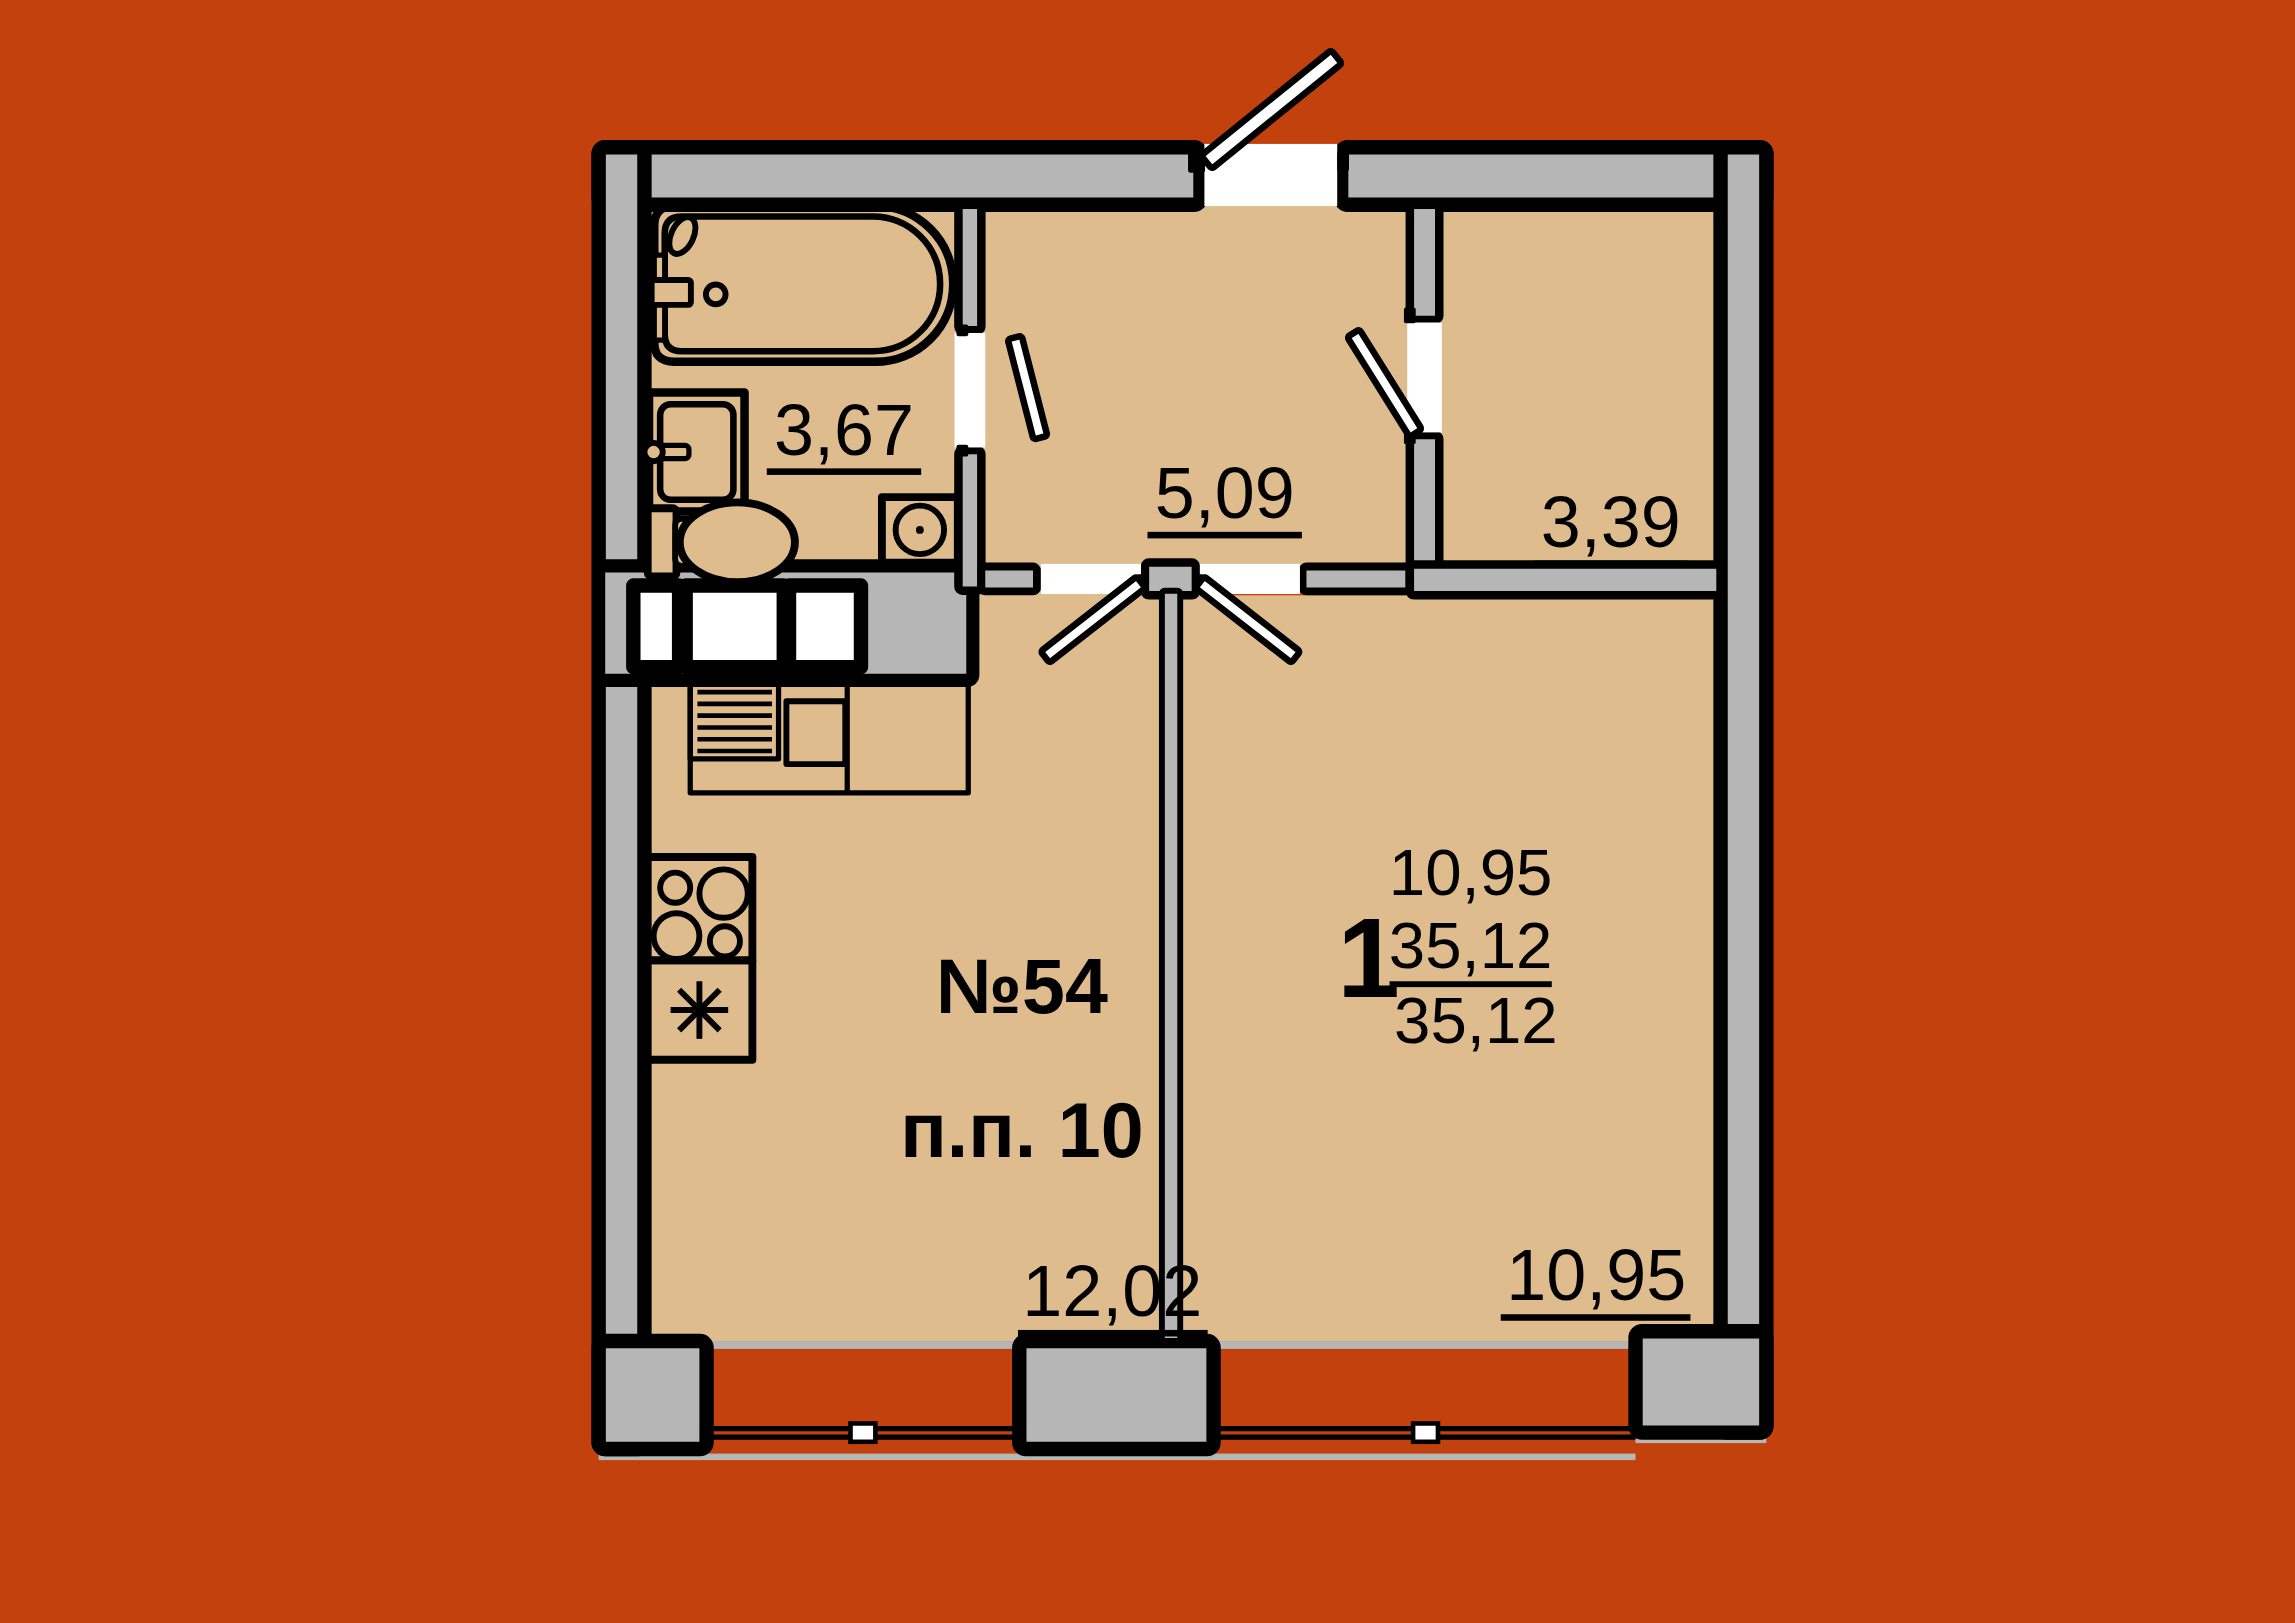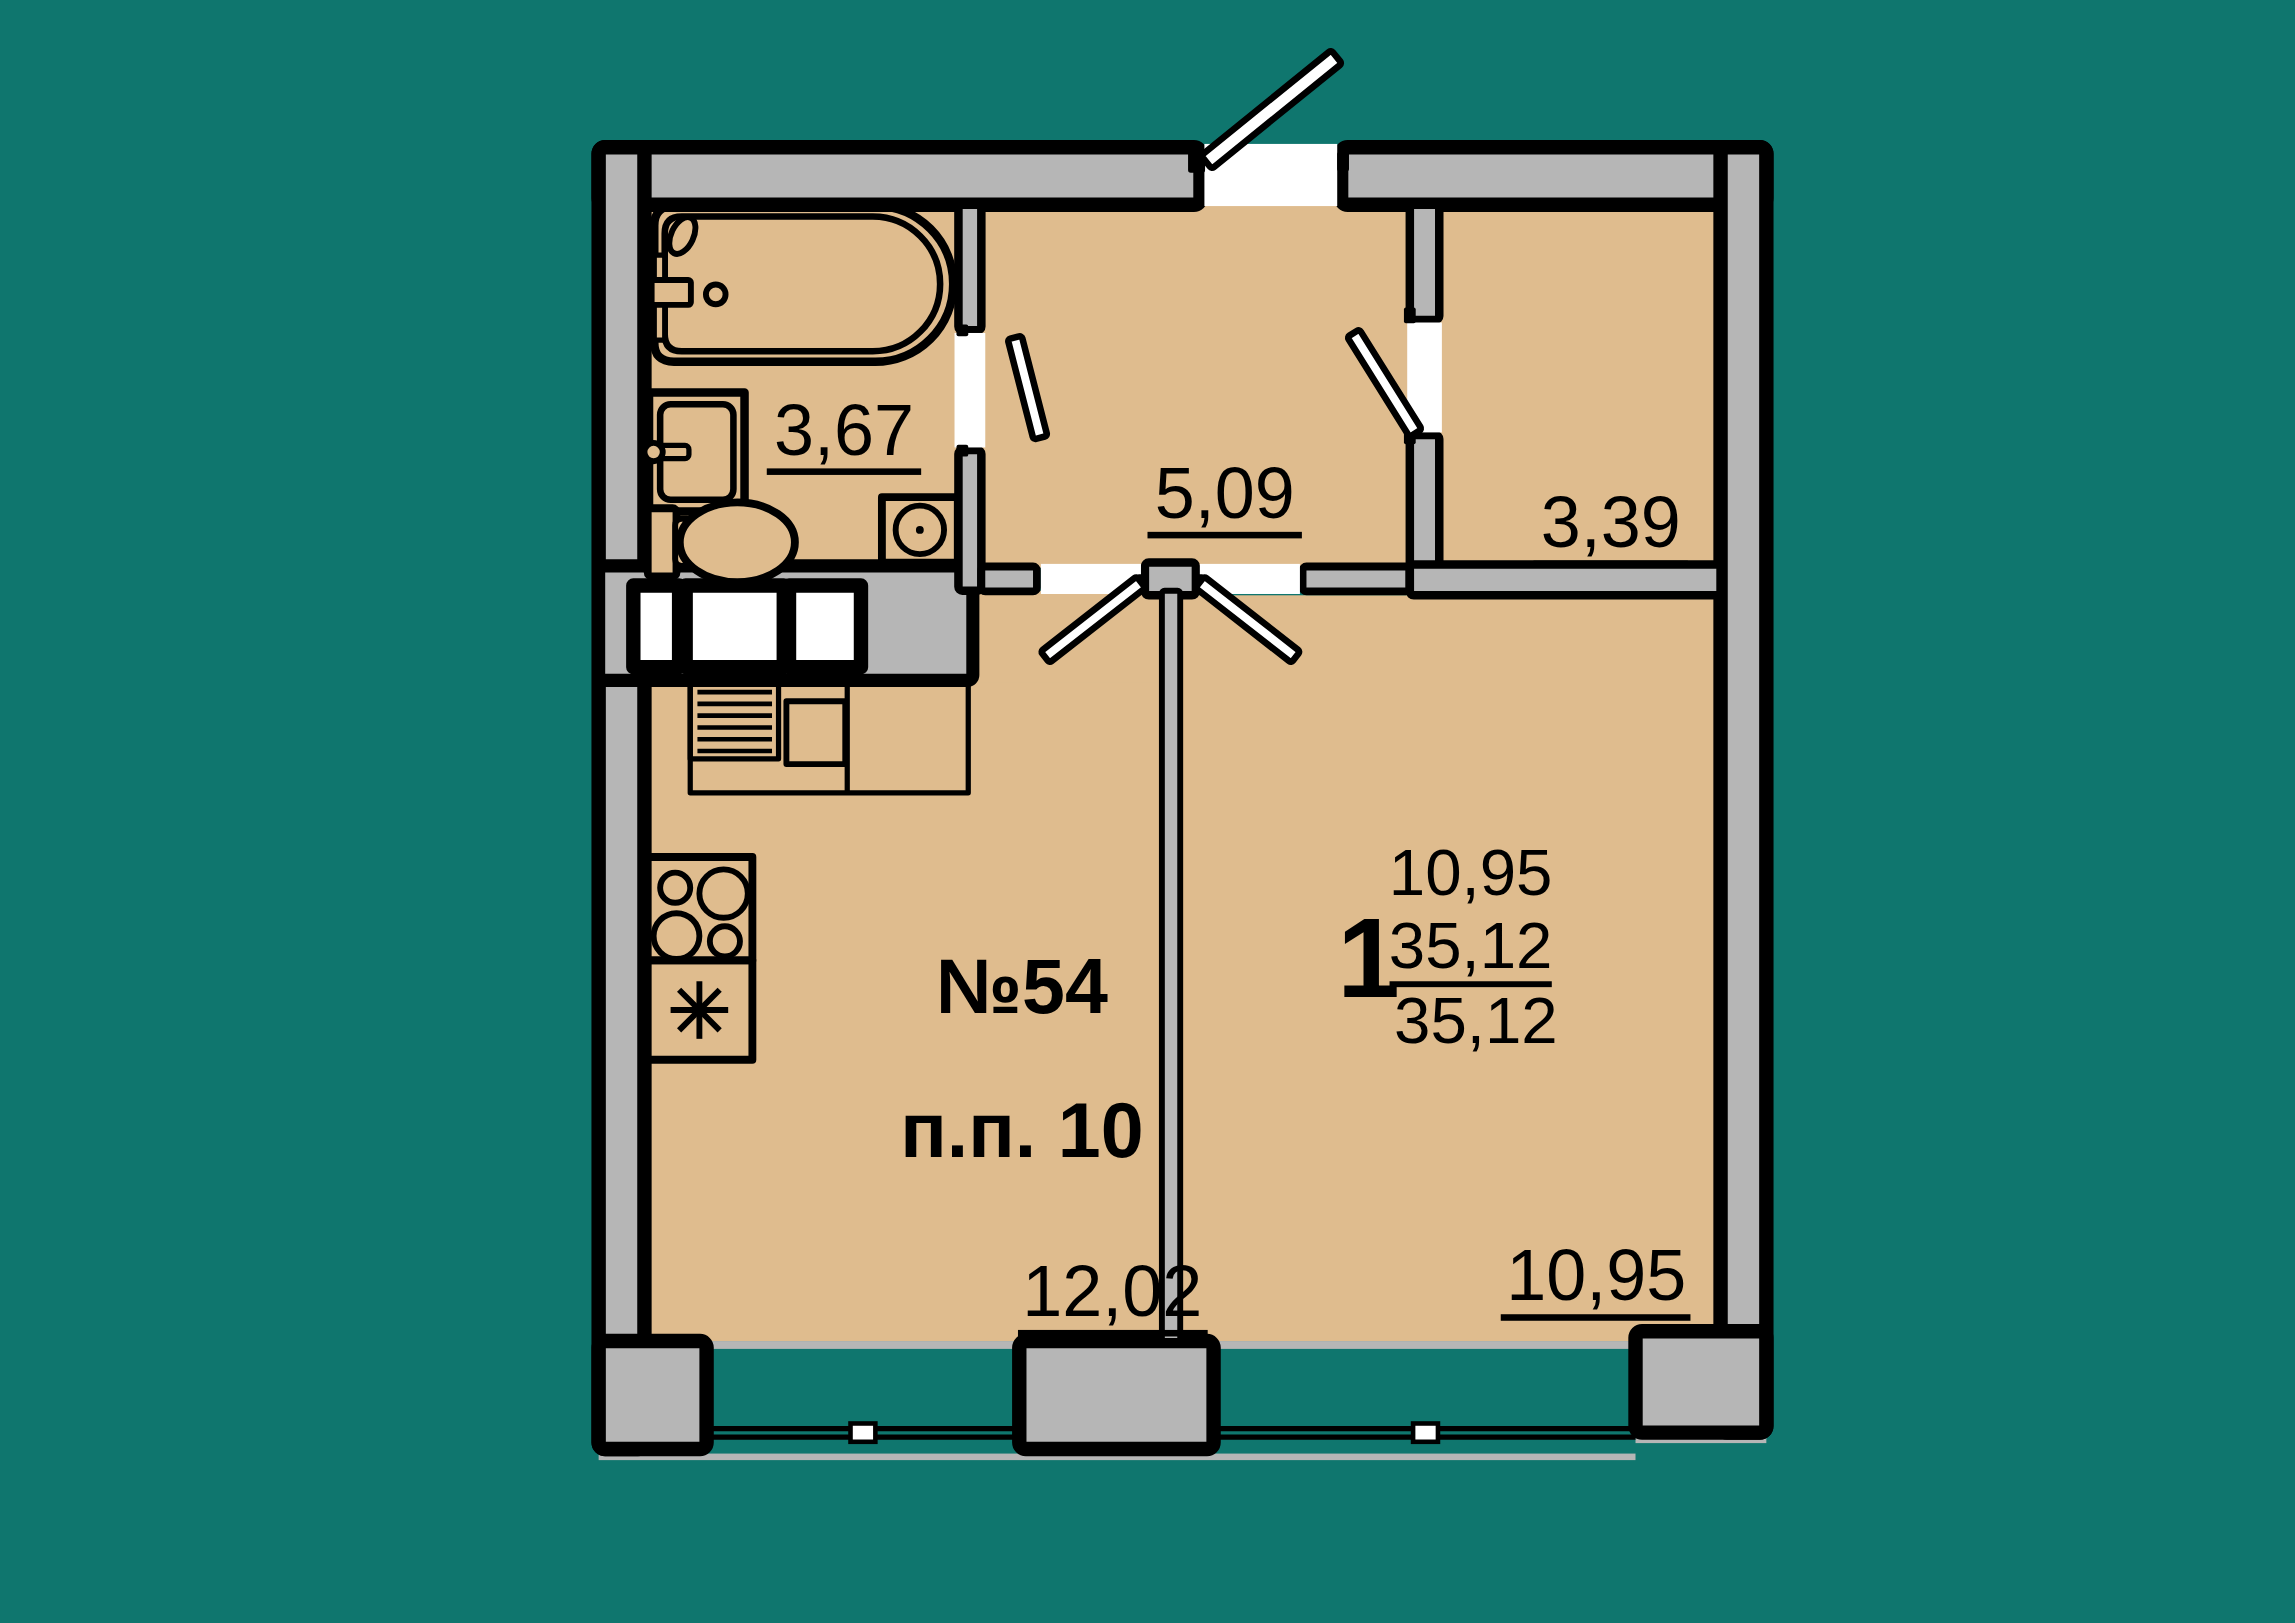--- a/index.html
+++ b/index.html
@@ -1,16 +1,16 @@
 <!DOCTYPE html>
 <html style="font-size:10.5px"><head>
 <meta charset="utf-8">
 <style>
   html,body{margin:0;padding:0;background:#fff;}
-  .page{position:relative;width:2295px;height:1623px;background:#0f766e;overflow:hidden;}
+  .page{position:relative;width:2295px;height:1623px;background:#c2410c;overflow:hidden;}
   svg{position:absolute;left:0;top:0;width:100%;height:100%;}
   .floor{fill:#dfbc8e;}
   .wall{fill:#b6b6b6;stroke:#000000;stroke-linejoin:round;}
   .sw22{stroke-width:22px;} .sw20{stroke-width:20px;}
   .sw13{stroke-width:13px;} .sw12{stroke-width:12px;} .sw9{stroke-width:9px;}
   .shaft{fill:#ffffff;stroke:#000000;stroke-width:22px;stroke-linejoin:round;}
   .gap{fill:#ffffff;}
   .door{fill:#ffffff;stroke:#000000;stroke-width:10px;stroke-linejoin:round;}
   .nub{fill:#000000;}
   .fix{fill:none;stroke:#000000;stroke-linejoin:round;}

